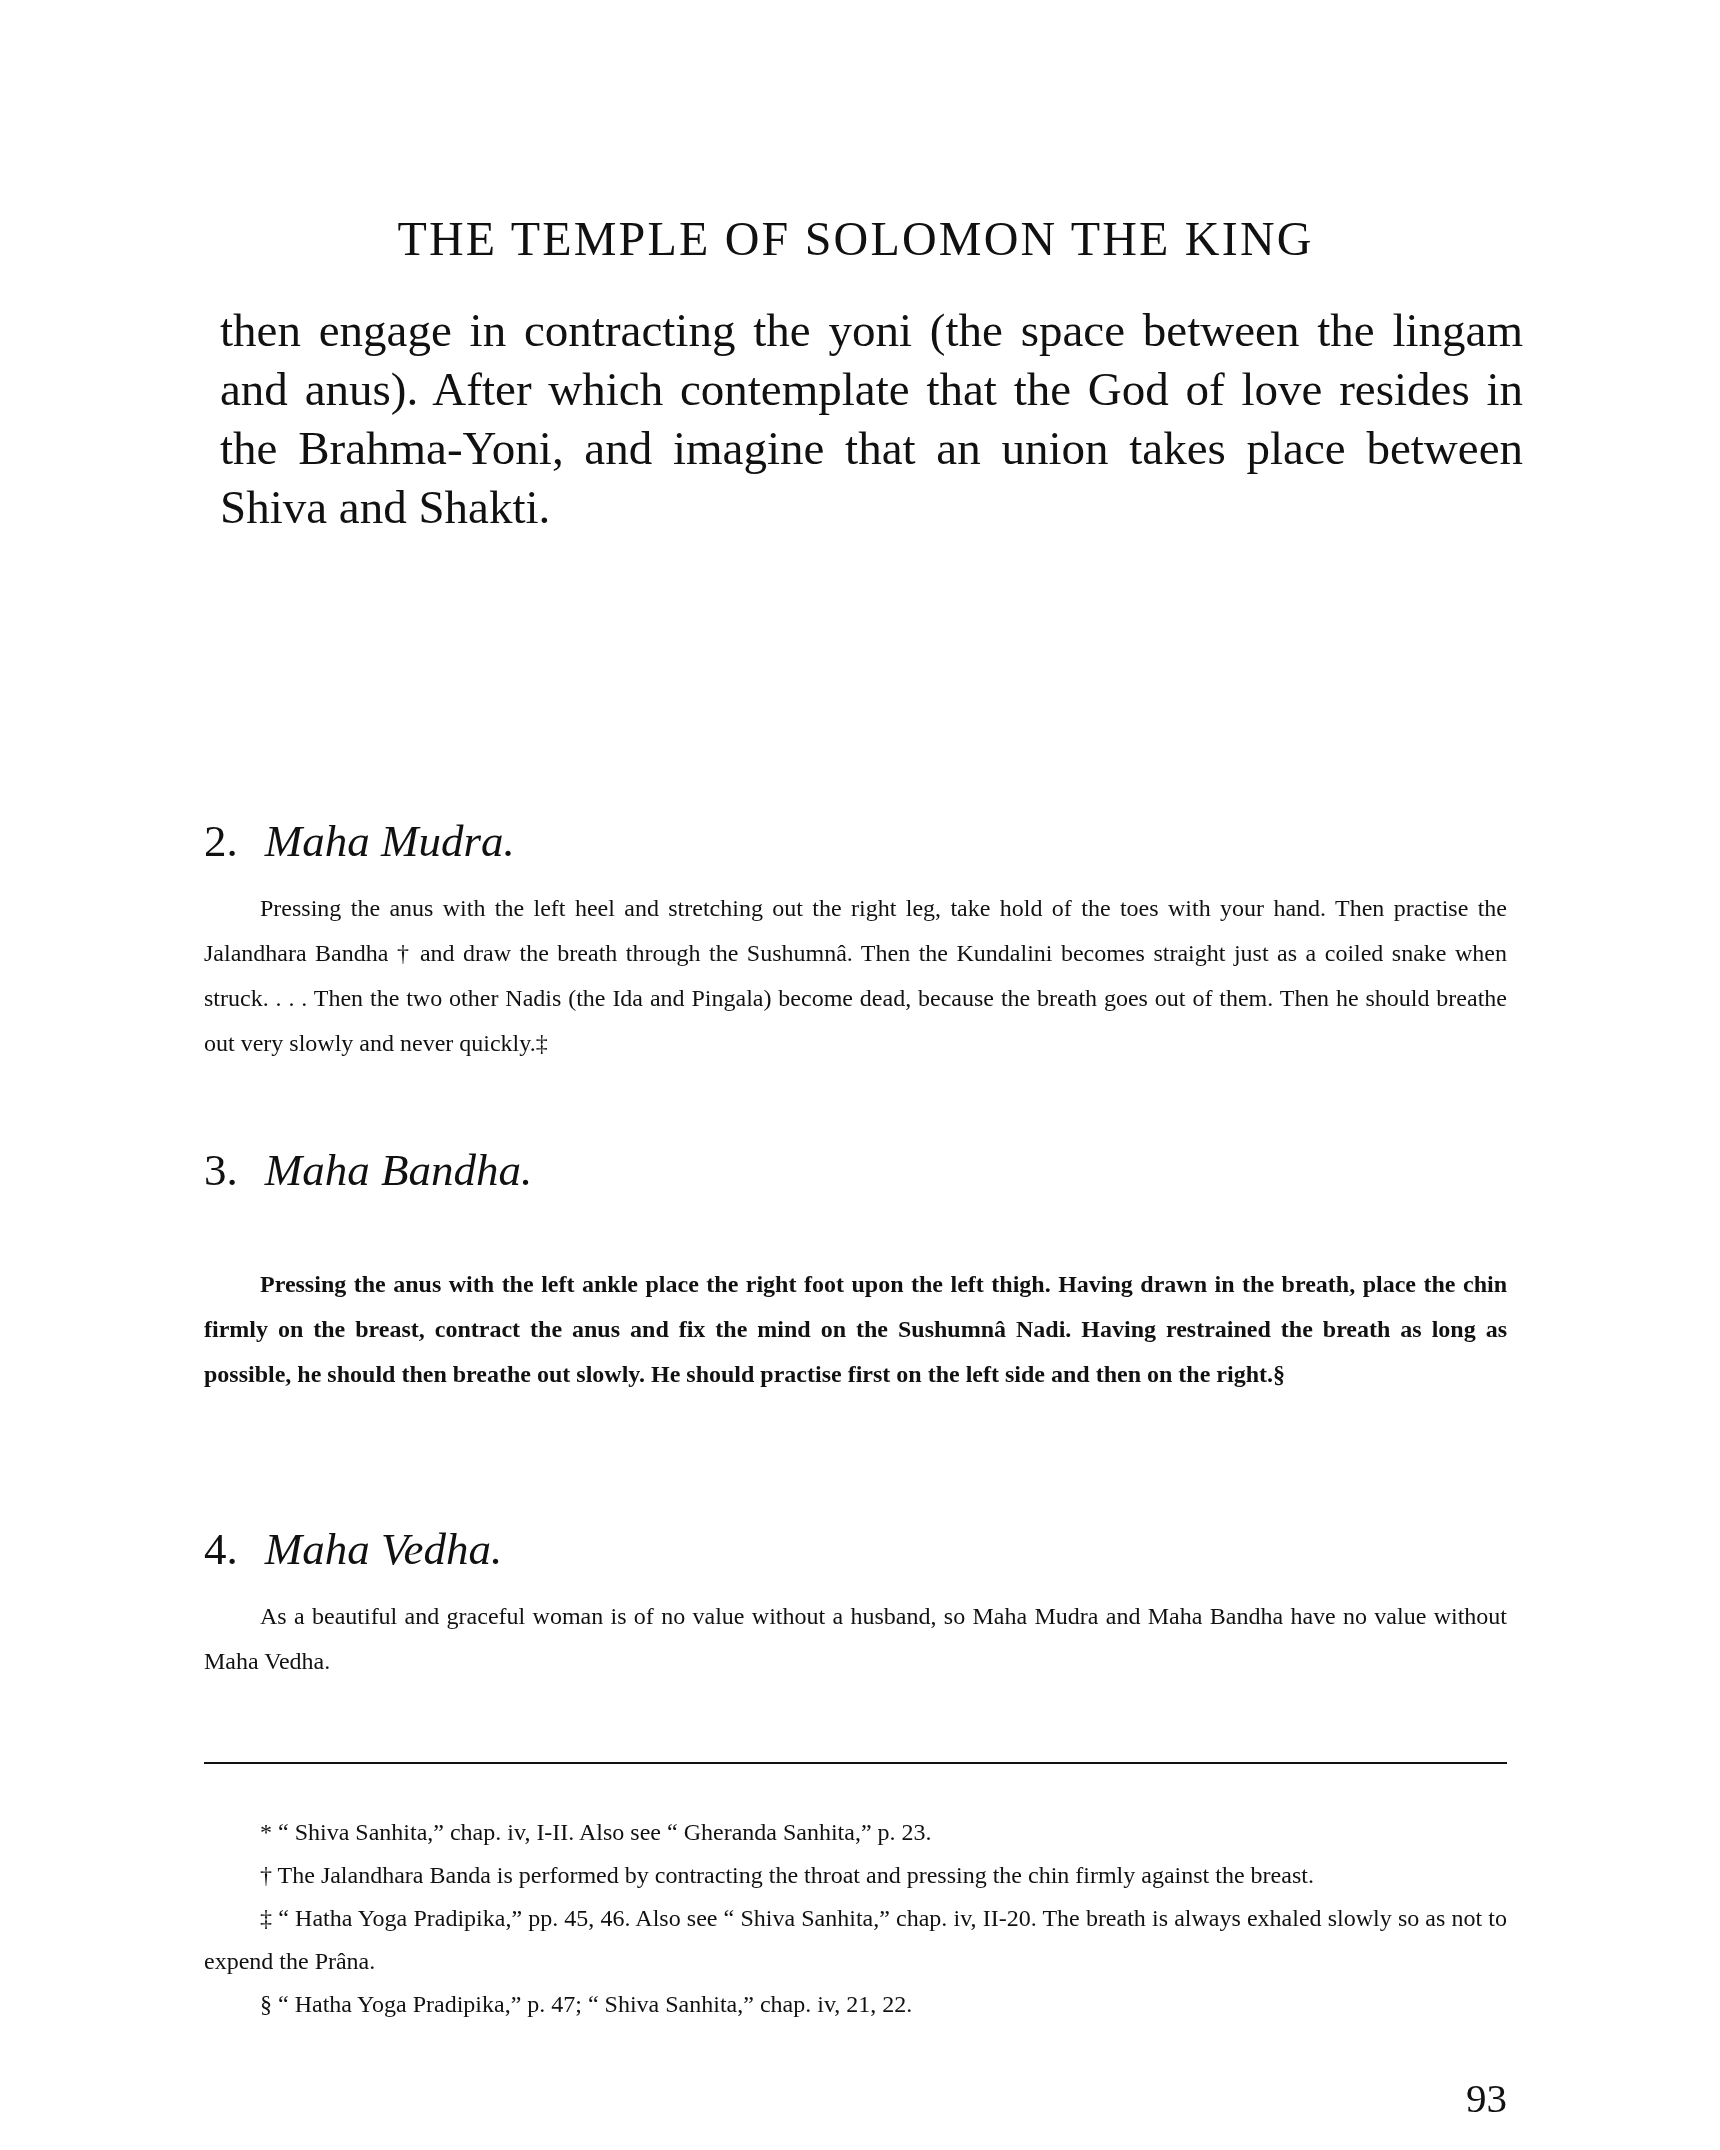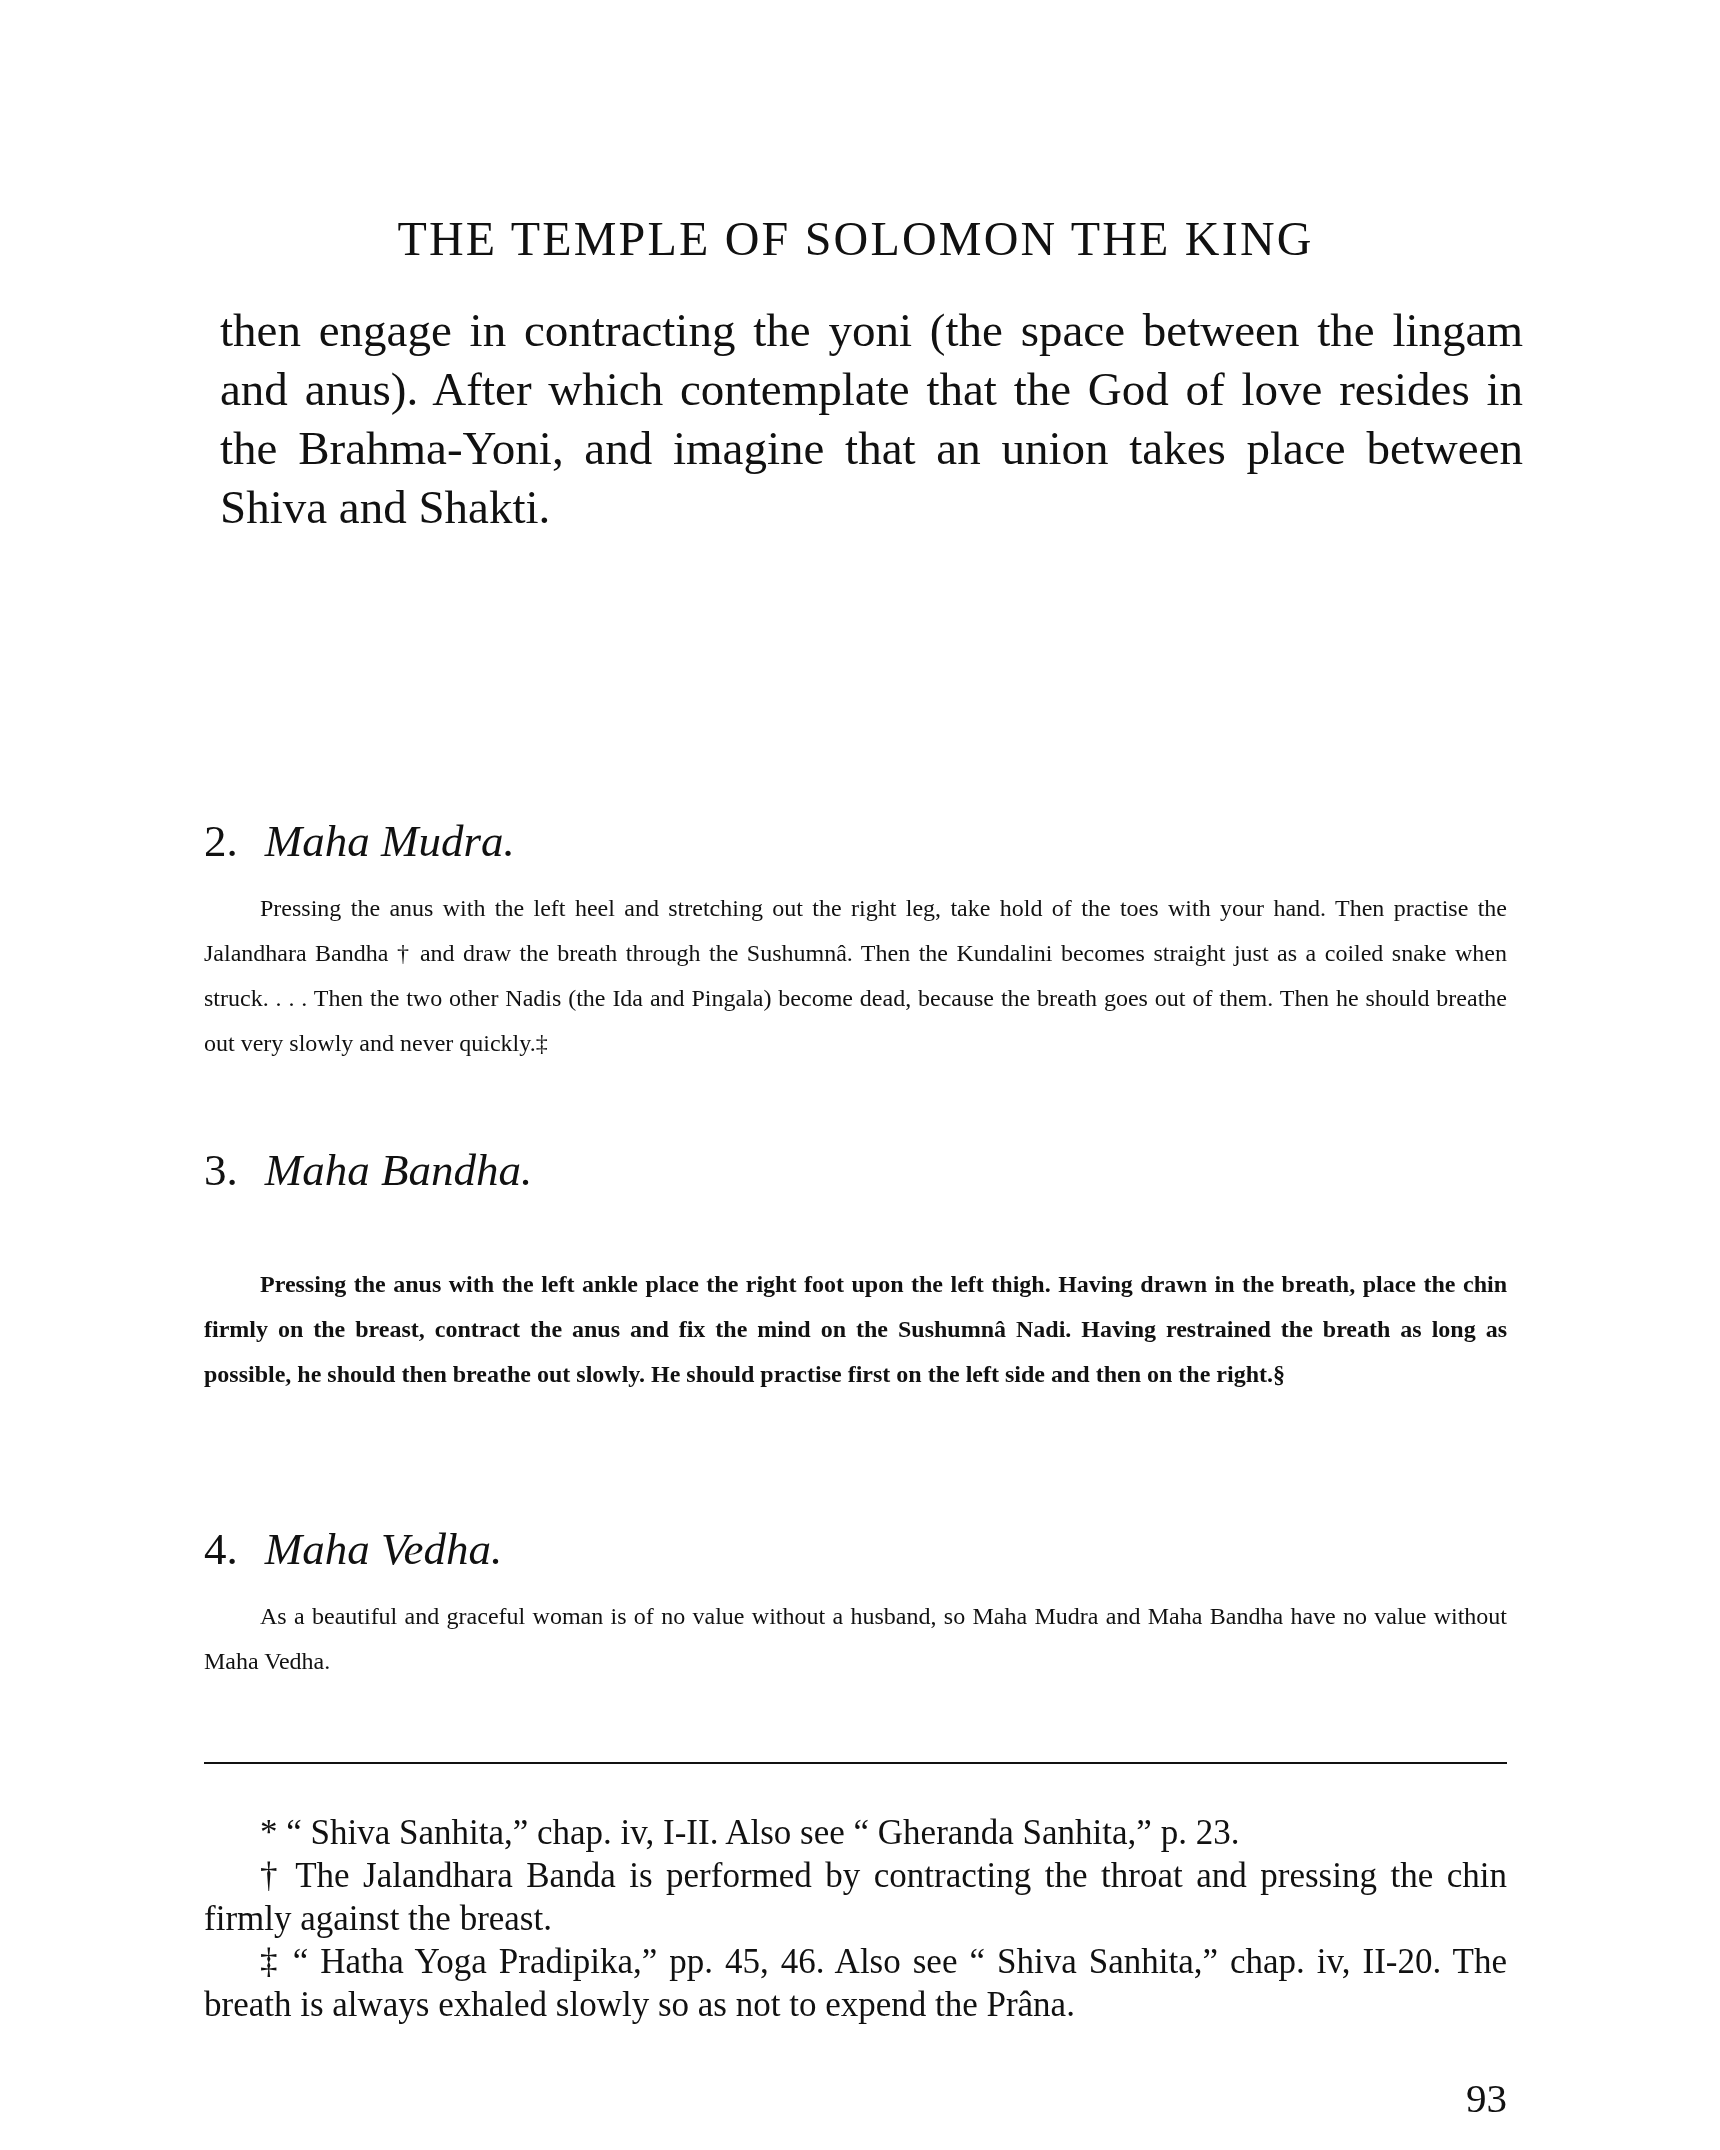--- a/index.html
+++ b/index.html
@@ -82,21 +82,21 @@
       left: 0;
       width: 1303px;
       height: 0;
       border-top: 2.2px solid #111111;
     }
     .footnotes {
       position: absolute;
       top: 1811px;
       left: 0;
       width: 1303px;
-      font-size: 35px;
+      font-size: 24px;
       line-height: 43px;
       text-align: justify;
     }
     .footnotes p {
       margin: 0 0 0 0;
       text-indent: 56px;
       text-align-last: left;
     }
     .footnotes p + p {
       margin-top: 0;
@@ -140,18 +140,19 @@
   <div class="block-text" style="top:1594px;">
     <p class="indent">As a beautiful and graceful woman is of no value without a husband, so Maha Mudra and Maha Bandha have no value without Maha Vedha.</p>
   </div>
 
   <div class="rule"></div>
 
   <div class="footnotes">
     <p>* “ Shiva Sanhita,” chap. iv, I-II.  Also see “ Gheranda Sanhita,” p. 23.</p>
     <p>† The Jalandhara Banda is performed by contracting the throat and pressing the chin firmly against the breast.</p>
     <p>‡ “ Hatha Yoga Pradipika,” pp. 45, 46.  Also see “ Shiva Sanhita,” chap. iv, II-20.  The breath is always exhaled slowly so as not to expend the Prâna.</p>
+    <p>§ “ Hatha Yoga Pradipika,” p. 47;  “ Shiva Sanhita,” chap. iv, 21, 22.</p>
   </div>
 
   <div class="page-number">93</div>
 
 </div>
 
 
 </body></html>

